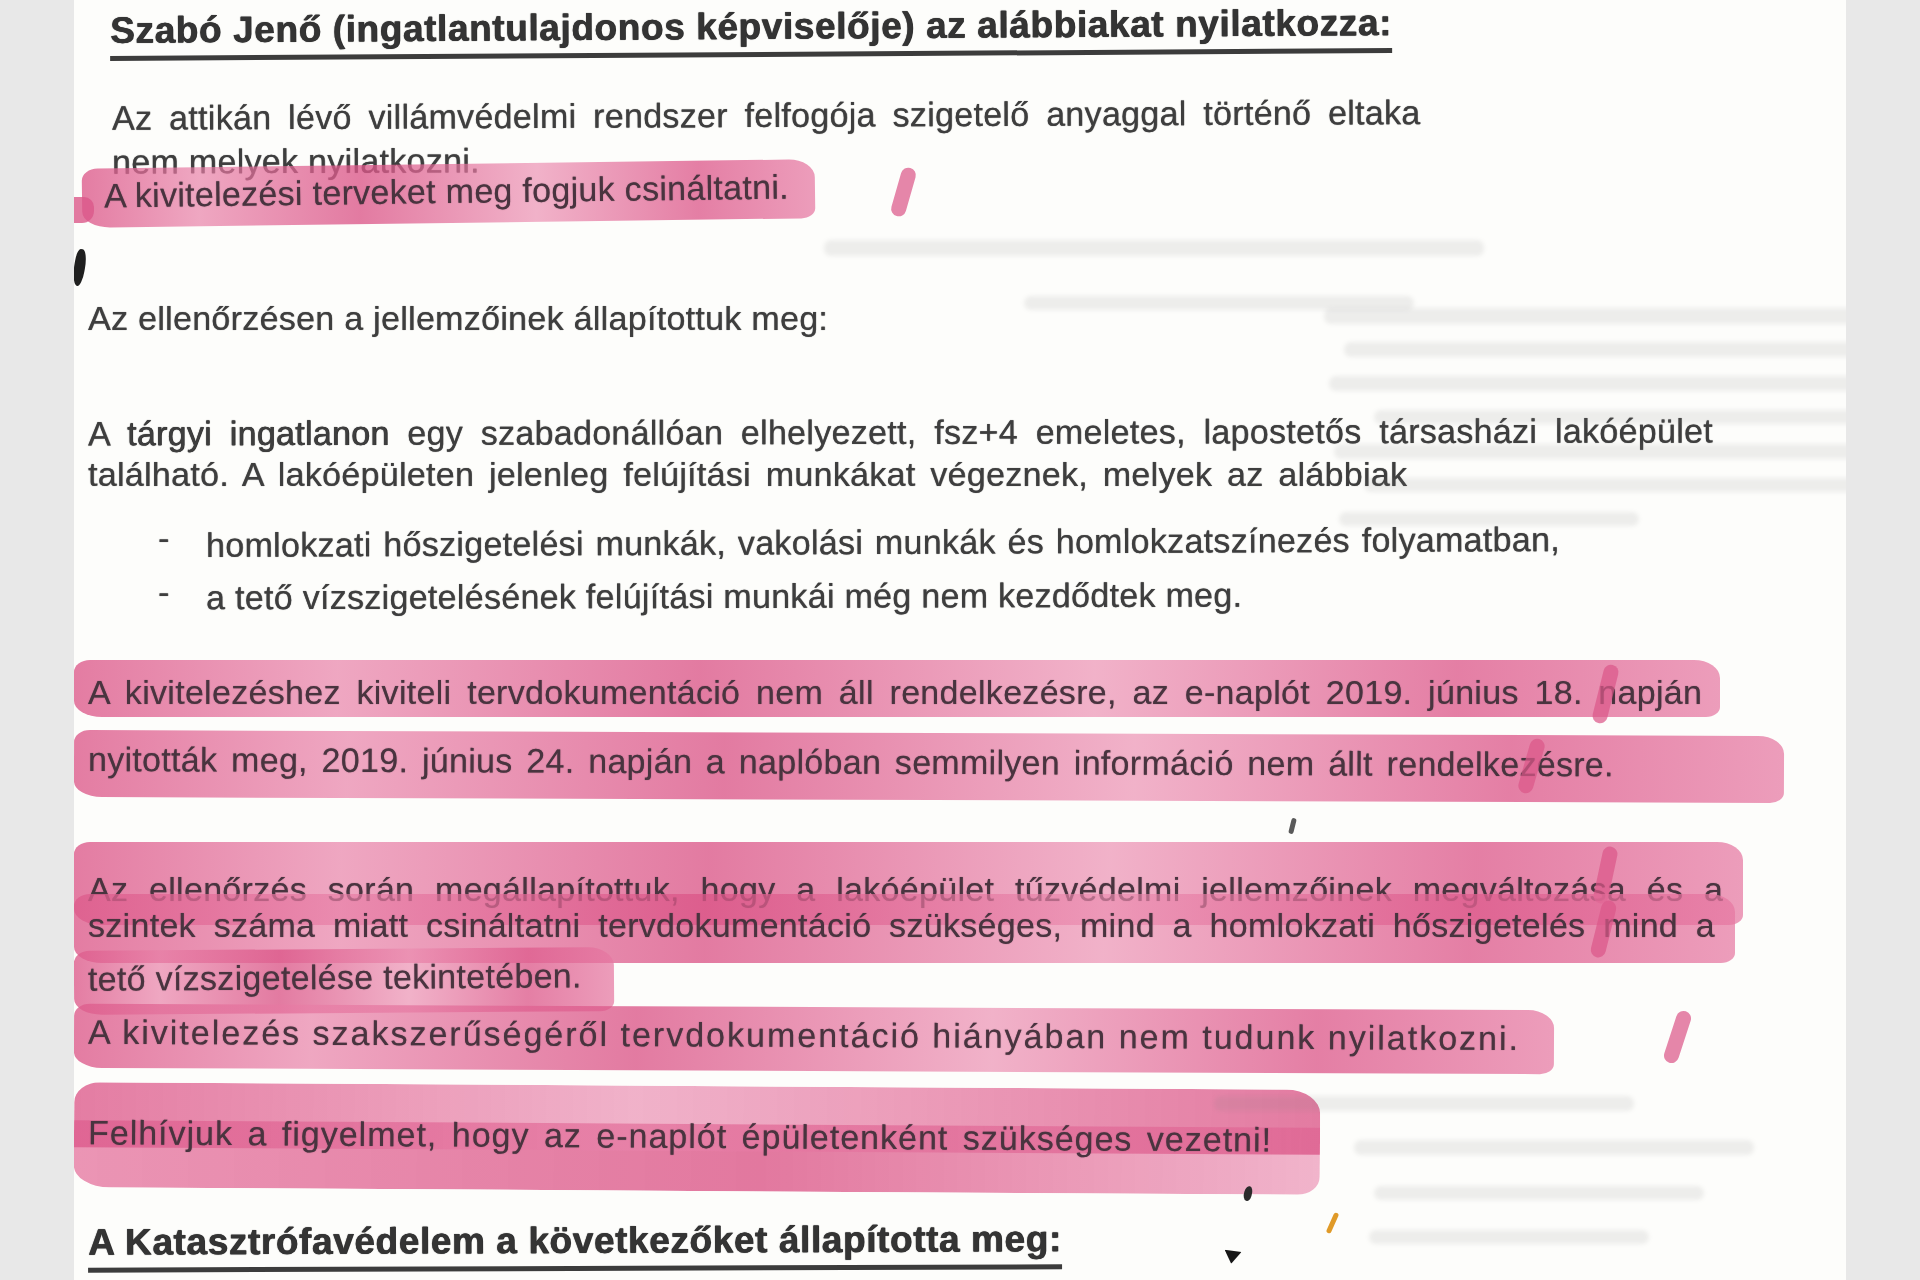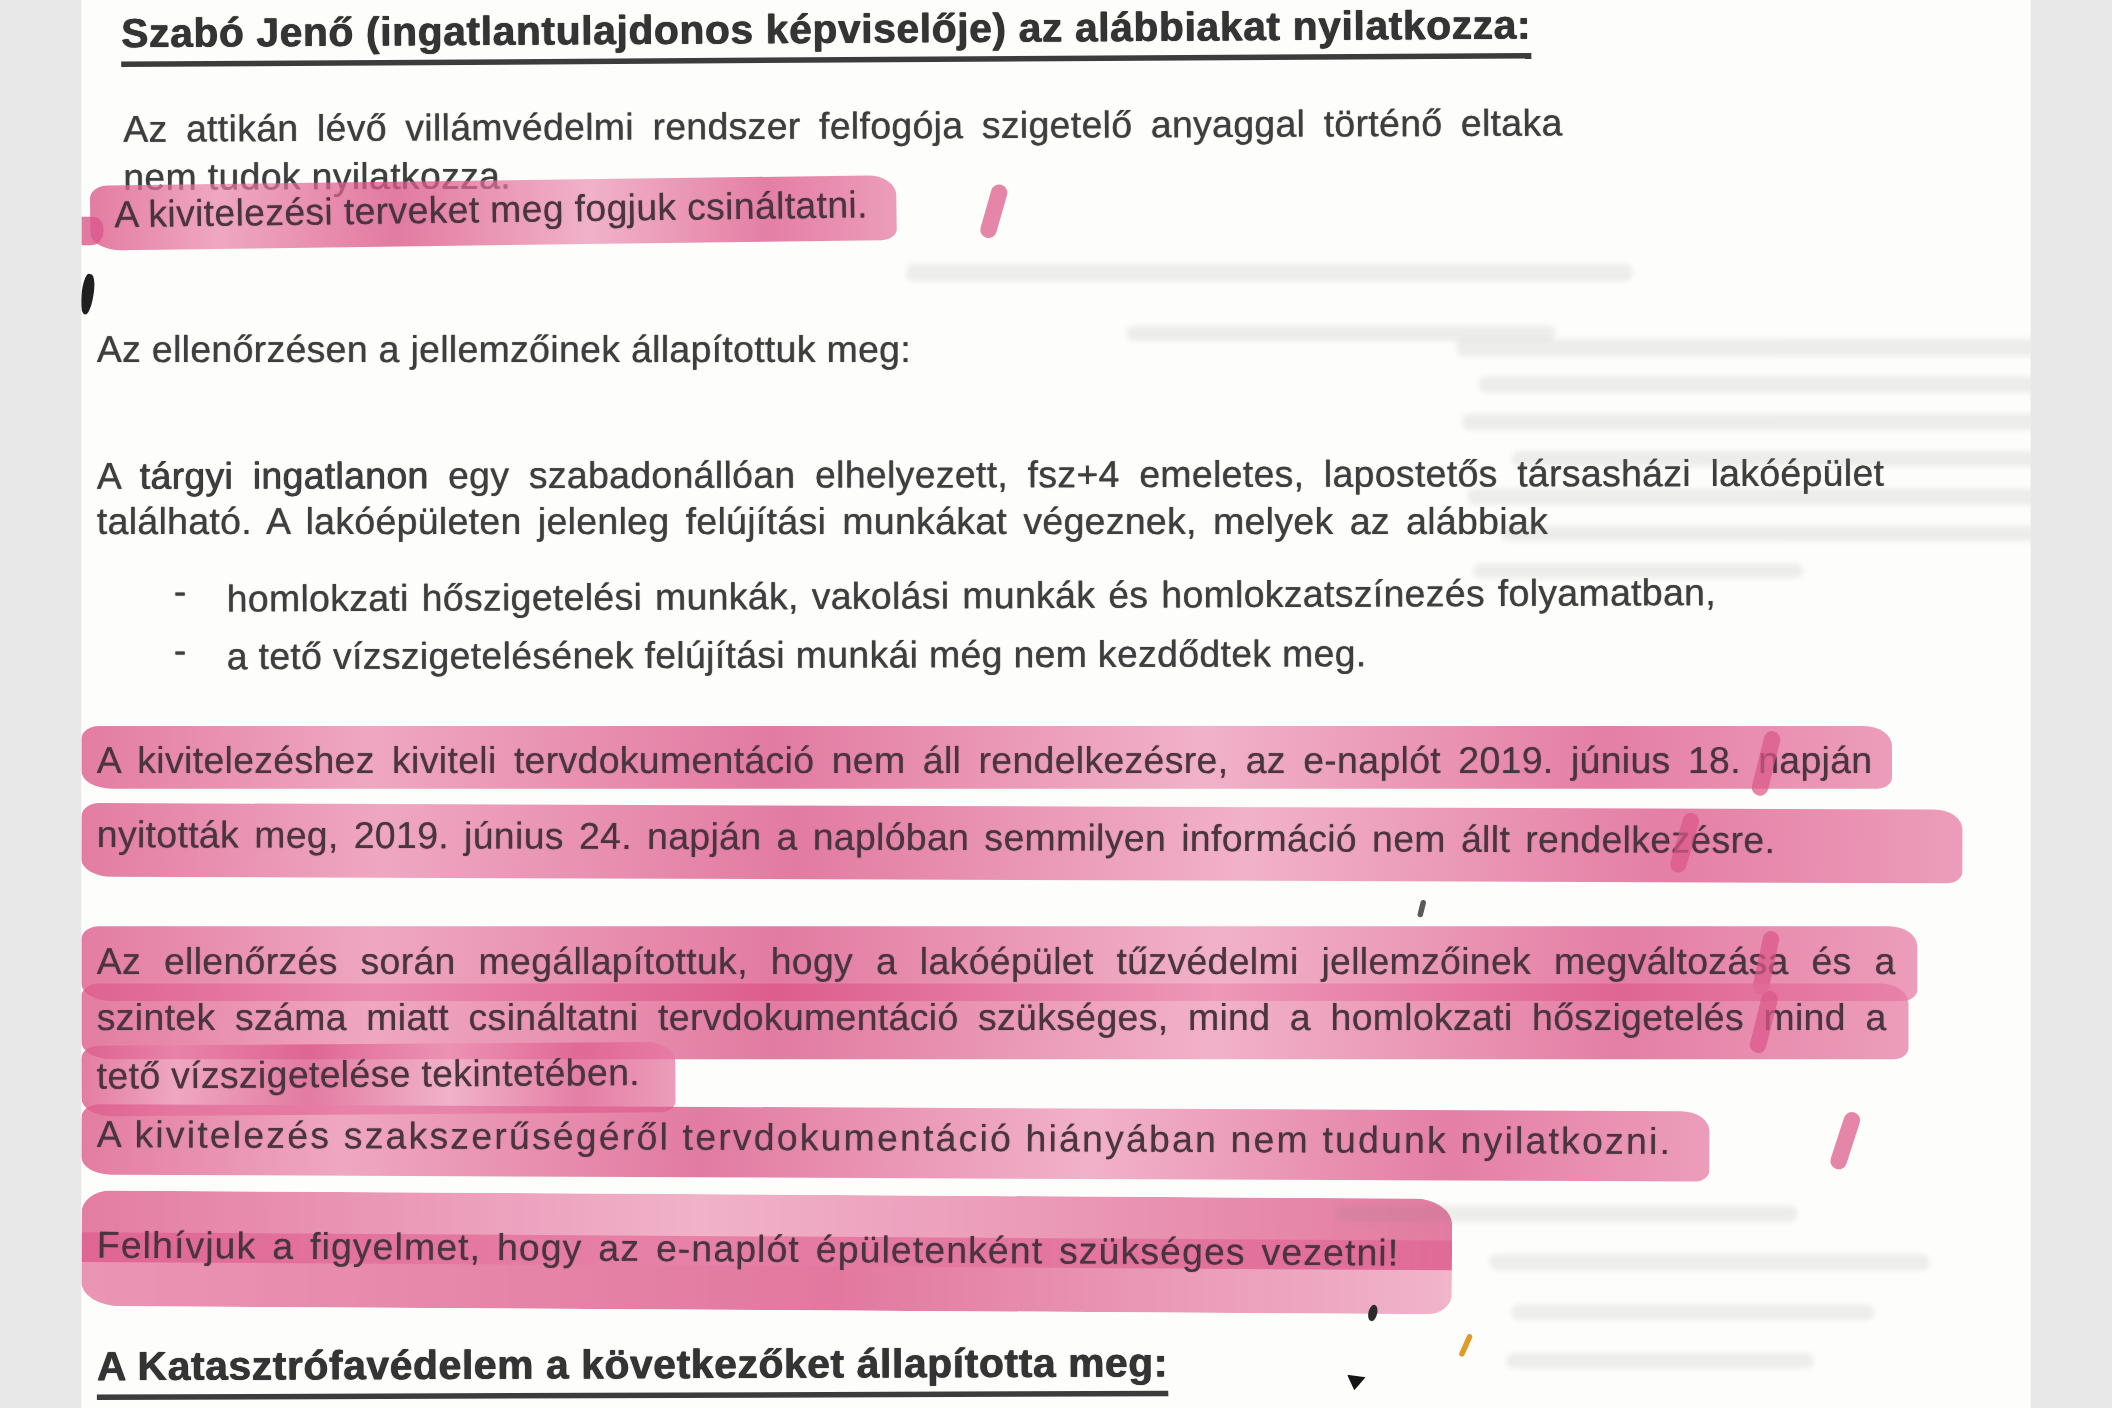--- a/index.html
+++ b/index.html
@@ -61,21 +61,21 @@
   .ws11{word-spacing:11px}
 </style>
 </head>
 <body>
 
 <div class="page">
 
   <div class="h1" style="left:36px; top:6px; transform:rotate(-0.35deg);">Szabó Jenő (ingatlantulajdonos képviselője) az alábbiakat nyilatkozza:</div>
 
   <div class="t ws7" style="left:38px; top:95px; transform:rotate(-0.25deg);">Az attikán lévő villámvédelmi rendszer felfogója szigetelő anyaggal történő eltaka</div>
-  <div class="t" style="left:38px; top:141px; transform:rotate(-0.2deg);">nem tudok nyilatkozza.</div>
+  <div class="t" style="left:38px; top:141px; transform:rotate(-0.2deg);">nem melyek nyilatkozni.</div>
 
   <div class="hl" style="left:8px; top:164px; padding:7px 26px 11px 22px; transform:rotate(-0.75deg);">A kivitelezési terveket meg fogjuk csináltatni.</div>
   <div class="tail" style="left:822px; top:167px; height:50px; transform:rotate(16deg);"></div>
   <div class="mark" style="left:0; top:197px; width:20px; height:26px; background:rgba(219,88,137,0.8); border-radius:0 10px 12px 0;"></div>
   <div class="mark" style="left:0; top:249px; width:11px; height:37px; background:#1f1f1f; border-radius:40% 60% 50% 70%; transform:rotate(10deg);"></div>
 
   <div class="t" style="left:14px; top:298px;">Az ellenőrzésen a jellemzőinek állapítottuk meg:</div>
 
   <div class="t ws8" style="left:14px; top:412px; transform:rotate(-0.1deg);">
     <span>A </span><span class="bold-inline">tárgyi ingatlanon</span><span> egy szabadonállóan elhelyezett, fsz+4 emeletes, lapostetős társasházi lakóépület</span>
@@ -85,21 +85,21 @@
   <div class="t" style="left:84px; top:518px;">-</div>
   <div class="t ws2" style="left:132px; top:522px; transform:rotate(-0.25deg);">homlokzati hőszigetelési munkák, vakolási munkák és homlokzatszínezés folyamatban,</div>
   <div class="t" style="left:84px; top:572px;">-</div>
   <div class="t" style="left:132px; top:576px; transform:rotate(-0.15deg);">a tető vízszigetelésének felújítási munkái még nem kezdődtek meg.</div>
 
   <div class="hl ws6" style="left:0; top:660px; padding:12px 18px 4px 14px;">A kivitelezéshez kiviteli tervdokumentáció nem áll rendelkezésre, az e-naplót 2019. június 18. napján</div>
   <div class="tail" style="left:1524px; top:664px; height:60px; transform:rotate(14deg);"></div>
   <div class="hl ws4" style="left:0; top:733px; padding:9px 170px 17px 14px; transform:rotate(0.2deg);">nyitották meg, 2019. június 24. napján a naplóban semmilyen információ nem állt rendelkezésre.</div>
   <div class="tail" style="left:1450px; top:738px; height:56px; transform:rotate(16deg);"></div>
 
-  <div class="hl ws11" style="left:0; top:842px; padding:12px 20px 15px 14px;">Az ellenőrzés során megállapítottuk, hogy a lakóépület tűzvédelmi jellemzőinek megváltozása és a</div>
+  <div class="hl ws11" style="left:0; top:842px; padding:27px 20px 15px 14px;">Az ellenőrzés során megállapítottuk, hogy a lakóépület tűzvédelmi jellemzőinek megváltozása és a</div>
   <div class="tail" style="left:1524px; top:846px; height:58px; transform:rotate(12deg);"></div>
   <div class="hl ws8" style="left:0; top:894px; padding:11px 20px 17px 14px;">szintek száma miatt csináltatni tervdokumentáció szükséges, mind a homlokzati hőszigetelés mind a</div>
   <div class="tail" style="left:1522px; top:900px; height:58px; transform:rotate(14deg);"></div>
   <div class="hl" style="left:0; top:949px; padding:8px 32px 15px 14px; transform:rotate(-0.4deg);">tető vízszigetelése tekintetében.</div>
 
   <div class="hl" style="left:0; top:1007px; padding:8px 34px 15px 14px; letter-spacing:2px; transform:rotate(0.25deg);">A kivitelezés szakszerűségéről tervdokumentáció hiányában nem tudunk nyilatkozni.</div>
   <div class="tail" style="left:1596px; top:1010px; height:54px; transform:rotate(18deg);"></div>
 
   <div class="hl hl-thick" style="left:0; top:1086px; padding:30px 48px 34px 14px; letter-spacing:1px; word-spacing:4px; transform:rotate(0.35deg);">Felhívjuk a figyelmet, hogy az e-naplót épületenként szükséges vezetni!</div>
 

